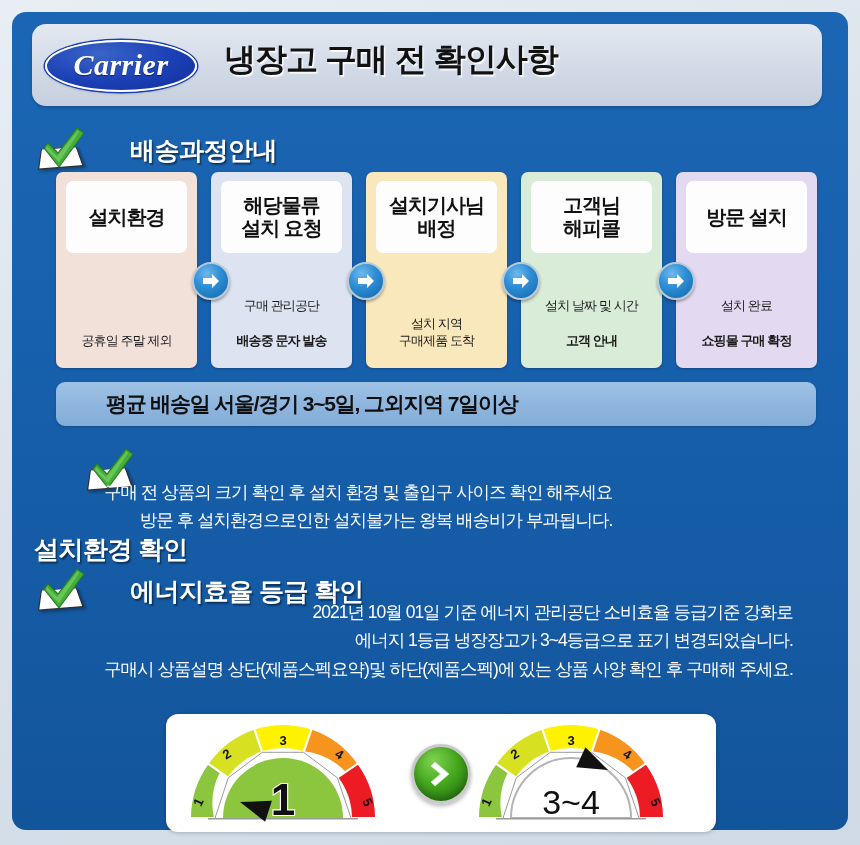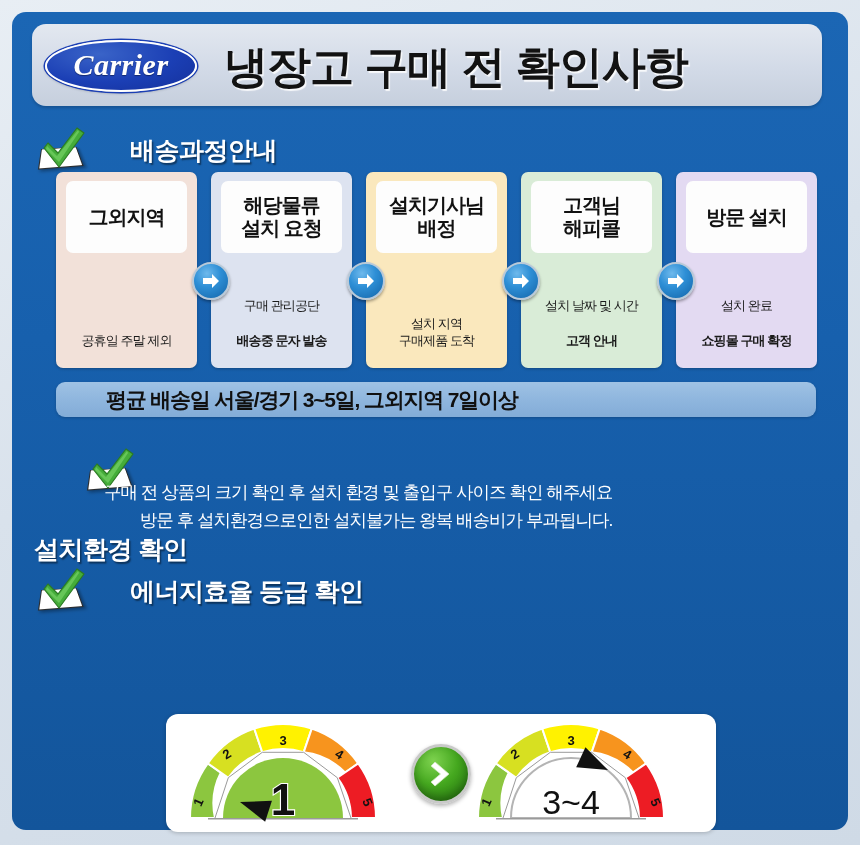--- a/index.html
+++ b/index.html
@@ -50,21 +50,21 @@
     font-style: italic;
     font-weight: bold;
     font-size: 30px;
     letter-spacing: 0.5px;
     text-shadow: 0 1px 1px rgba(0,0,0,0.4);
     padding-bottom: 2px;
   }
   .header-title {
     position: absolute;
     left: 192px; top: 14px;
-    font-size: 44px;
+    font-size: 32px;
     font-weight: bold;
     color: #121212;
     letter-spacing: -1px;
     text-shadow: 1.5px 1.5px 1px rgba(255,255,255,0.85);
   }
 
   
   .sec-head {
     position: absolute;
     display: flex; align-items: center; gap: 40px;
@@ -130,21 +130,21 @@
     box-shadow: 0 2px 3px rgba(0,0,0,0.35);
     display: flex; align-items: center; justify-content: center;
     z-index: 5;
   }
   .arrow-connector svg { display: block; }
 
   
   .avg-bar {
     position: absolute;
     left: 44px; top: 370px;
-    width: 760px; height: 35px;
+    width: 760px; height: 44px;
     background: linear-gradient(180deg, #9fc2e4 0%, #8fb6de 50%, #83acd7 100%);
     border-radius: 9px;
     display: flex; align-items: center;
     box-shadow: 0 1px 3px rgba(0,0,0,0.2);
   }
   .avg-bar-text {
     margin-left: 50px;
     font-size: 21px; font-weight: bold; color: #101010;
     letter-spacing: -1.2px;
   }
@@ -204,21 +204,21 @@
         <path d="M9 20 L19 30 L40 4 L41 6 L21 36 L8 23 Z" fill="#73cf63" opacity="0.75"></path>
       </svg>
     </span>
     <span class="sec-title">배송과정안내</span>
   </div>
 
   <div class="steps">
 
     <div class="step" style="left:0; background:#f2e1d9;">
       <div class="step-title-card">
-        <span class="step-title">그외지역</span>
+        <span class="step-title">설치환경</span>
       </div>
       <div class="step-desc">
         <span>공휴일 주말 제외</span>
       </div>
     </div>
 
     <div class="step" style="left:155px; background:#dde3f0;">
       <div class="step-title-card">
         <span class="step-title">해당물류
 설치 요청</span>
@@ -304,20 +304,25 @@
 
   <div class="sec-head" style="left:22px; top:557px;">
     <span class="check-icon">
       <span class="card"></span>
       <svg width="50" height="46" viewBox="0 0 50 46">
         <path d="M6 22 L10 17 L20 27 L39 2 L46 7 L21 41 Z" fill="#45ad3a" stroke="#2c7a24" stroke-width="1.2" stroke-linejoin="round"></path>
         <path d="M9 20 L19 30 L40 4 L41 6 L21 36 L8 23 Z" fill="#73cf63" opacity="0.75"></path>
       </svg>
     </span>
     <span class="sec-title">에너지효율 등급 확인</span>
+  </div>
+  <div class="body-lines" style="left:92px; top:586px;">
+    <div class="body-line">2021년 10월 01일 기준 에너지 관리공단 소비효율 등급기준 강화로</div>
+    <div class="body-line">에너지 1등급 냉장장고가 3~4등급으로 표기 변경되었습니다.</div>
+    <div class="body-line">구매시 상품설명 상단(제품스펙요약)및 하단(제품스펙)에 있는 상품 사양 확인 후 구매해 주세요.</div>
   </div>
 
   <div class="gauge-panel">
 
     <div class="gauge gauge-left">
       <svg width="210" height="102" viewBox="0 0 210 102">
 
         <g stroke="#ffffff" stroke-width="2">
 
           <path d="M12.00,96.00 A93,93 0 0 1 29.76,41.35 L42.73,50.78 A68,68 0 0 0 37.00,96.00 Z" fill="#8cc63f"></path>

